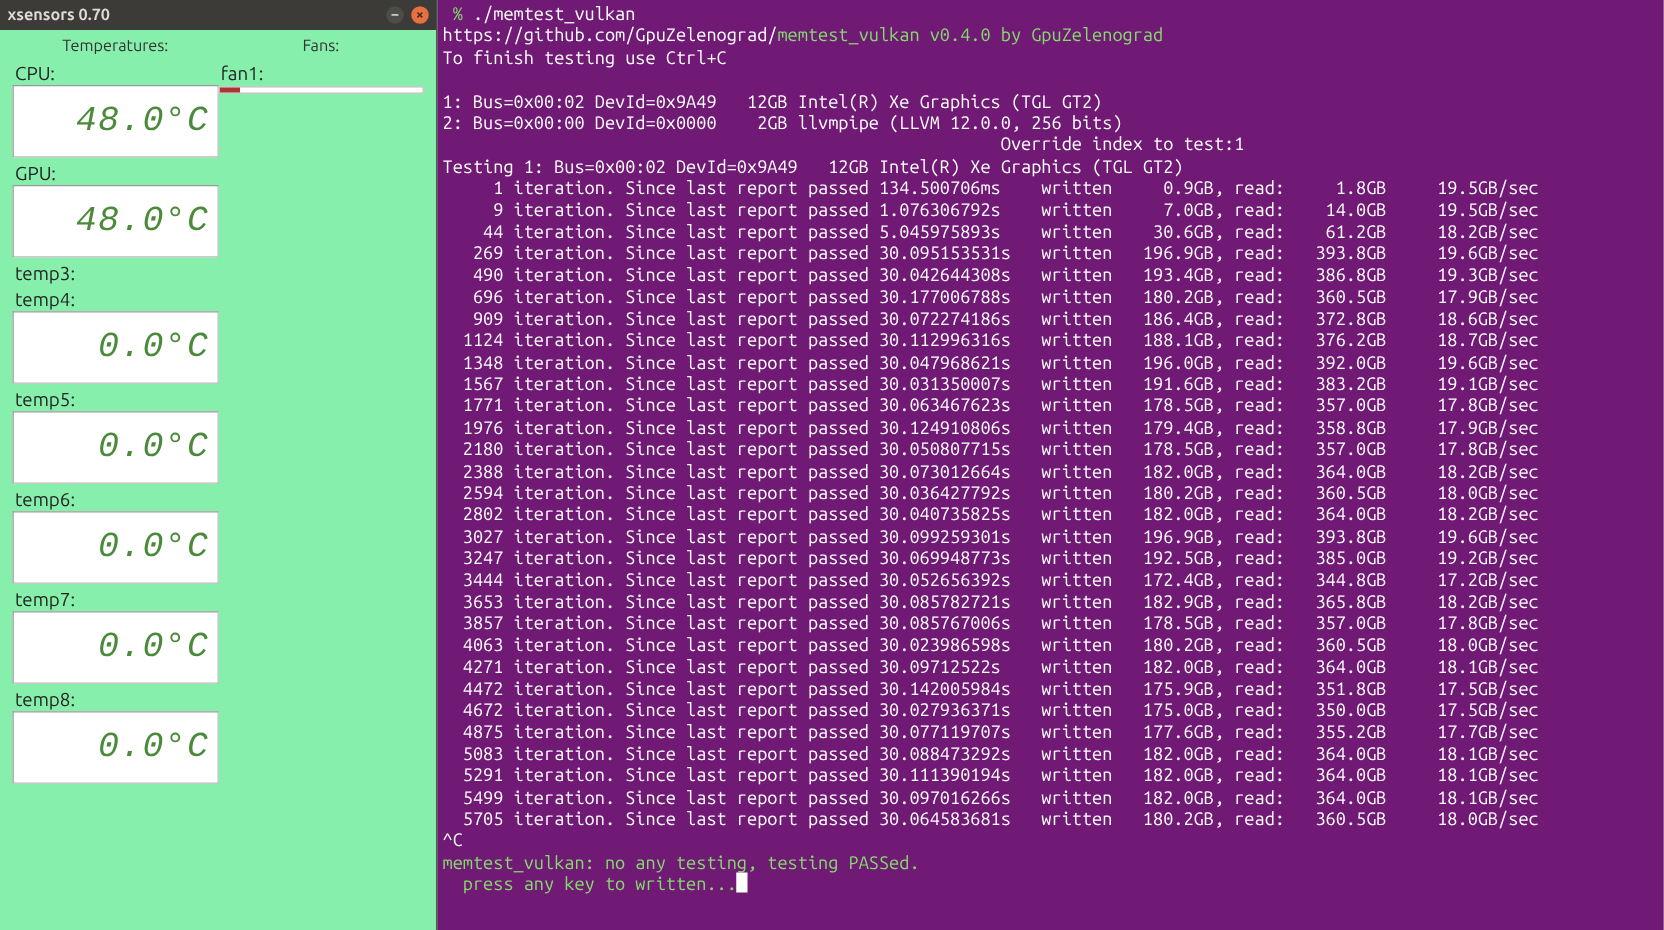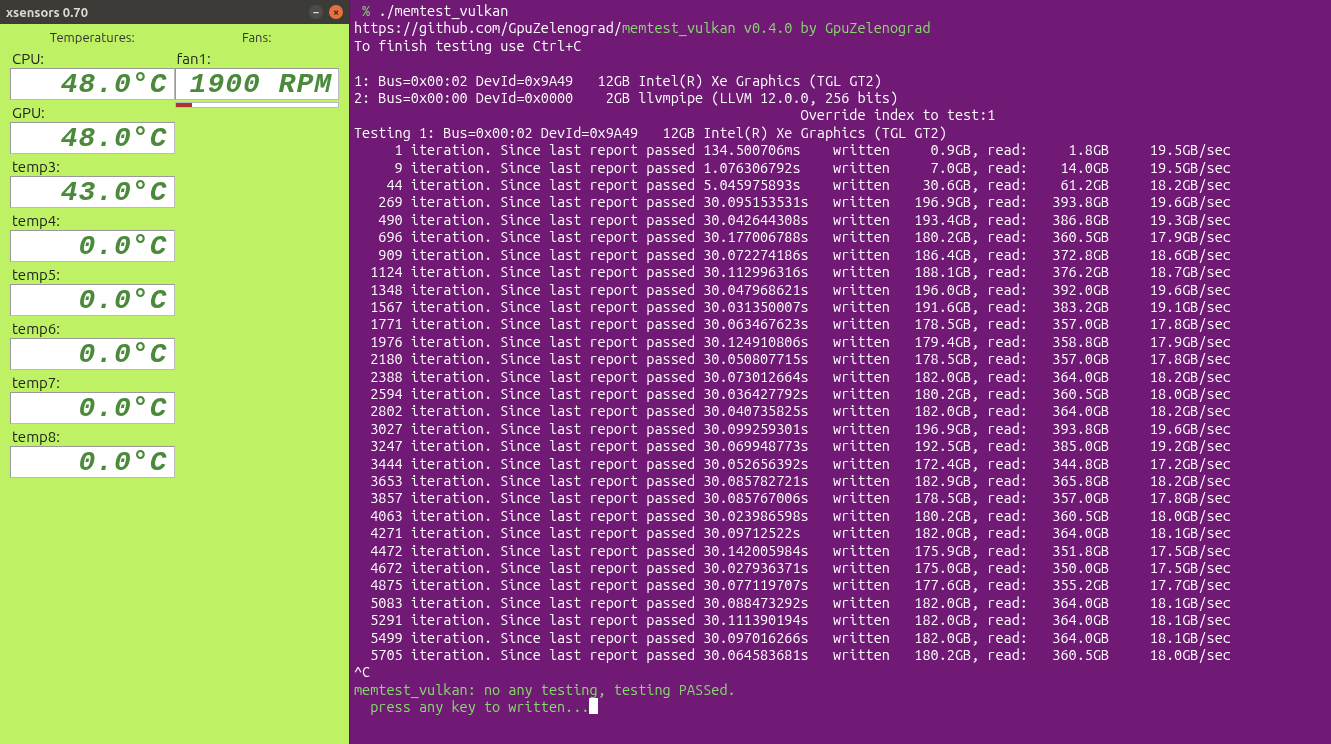--- a/index.html
+++ b/index.html
@@ -8,21 +8,21 @@
     height: 744px;
     display: flex;
     font-family: "Ubuntu", "DejaVu Sans", sans-serif;
     background: #eeeeee;
     overflow: hidden;
   }
   
   .xsensors {
     width: 350px;
     height: 744px;
-    background: #bef264;
+    background: #86efac;
     border-right: 1px solid #333;
     display: flex;
     flex-direction: column;
   }
   .titlebar {
     height: 24px;
     background: #3c3b37;
     color: #dfdbd2;
     display: flex;
     align-items: center;
@@ -55,30 +55,30 @@
     font-size: 15px;
     color: #222;
     margin-bottom: 1px;
     padding-left: 2px;
   }
   .lcd {
     background: #ffffff;
     border: 1px solid #bbb;
     border-top-color: #999;
     border-left-color: #999;
-    height: 32px;
+    height: 58px;
     display: flex;
     align-items: center;
     justify-content: flex-end;
     padding: 0 6px;
     font-family: "DSEG7", "Courier New", monospace;
     font-size: 28px;
     color: #4a8a3a;
     letter-spacing: 1px;
-    font-weight: 700;
+    font-weight: 400;
     font-style: italic;
   }
   .fan-bar {
     height: 6px;
     background: #fff;
     border: 1px solid #bbb;
     margin-top: 2px;
     position: relative;
   }
   .fan-bar-fill {
@@ -125,21 +125,20 @@
           <div class="sensor-block">
             <div class="sensor-label">CPU:</div>
             <div class="lcd">48.0°C</div>
           </div>
           <div class="sensor-block">
             <div class="sensor-label">GPU:</div>
             <div class="lcd">48.0°C</div>
           </div>
           <div class="sensor-block">
             <div class="sensor-label">temp3:</div>
-            <div class="lcd">43.0°C</div>
           </div>
           <div class="sensor-block">
             <div class="sensor-label">temp4:</div>
             <div class="lcd">0.0°C</div>
           </div>
           <div class="sensor-block">
             <div class="sensor-label">temp5:</div>
             <div class="lcd">0.0°C</div>
           </div>
           <div class="sensor-block">
@@ -154,21 +153,20 @@
             <div class="sensor-label">temp8:</div>
             <div class="lcd">0.0°C</div>
           </div>
         </div>
     </div>
     <div class="col">
       <div class="col-header">Fans:</div>
       <div id="fan-list">
           <div class="sensor-block">
             <div class="sensor-label">fan1:</div>
-            <div class="lcd">1900 RPM</div>
             <div class="fan-bar">
               <div class="fan-bar-fill"></div>
             </div>
           </div>
         </div>
     </div>
   </div>
 </div>
 
 <div class="terminal"><span class="g"> % </span><span class="w">./memtest_vulkan</span>

